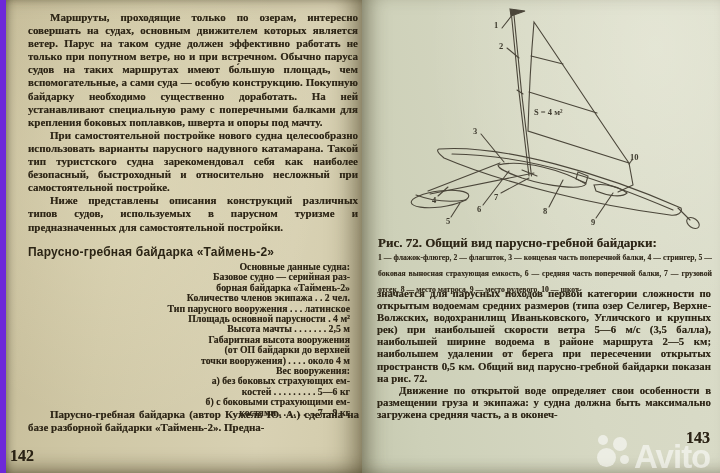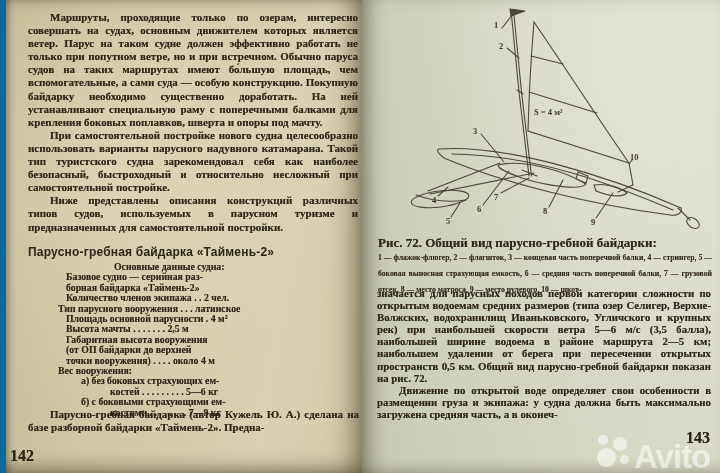--- a/index.html
+++ b/index.html
@@ -1,17 +1,17 @@
 <!DOCTYPE html>
 <html><head>
 <meta charset="utf-8">
 <style>
   html,body{margin:0;padding:0;background:#0e110b;}
   .photo{position:relative;width:720px;height:473px;overflow:hidden;
-         background:#0369a1;font-family:"Liberation Serif","DejaVu Serif",serif;}
+         background:#6d28d9;font-family:"Liberation Serif","DejaVu Serif",serif;}
   
   .page{position:absolute;top:0;height:473px;}
   .page-left{left:6px;width:356px;
     background:
       radial-gradient(ellipse at 30% 35%, rgba(255,250,225,.28), transparent 60%),
       linear-gradient(100deg,#c3b995 0%,#cfc7a5 35%,#d8d1b3 75%,#d2cbab 100%);
     box-shadow:inset -20px 0 26px -12px rgba(55,45,18,.55),
                inset 6px 0 10px -6px rgba(30,25,10,.55),
                inset 0 -16px 20px -14px rgba(45,35,12,.5),
                inset 0 8px 12px -10px rgba(45,35,12,.35);}
@@ -27,21 +27,21 @@
         text-shadow:0 0 .5px rgba(46,38,23,.55);}
   .no-indent{text-indent:0;}
   
   .lp-body{position:absolute;left:22px;top:11px;width:330px;}
   .section-heading{position:absolute;left:22px;top:245px;width:332px;
         font-family:"Liberation Sans","DejaVu Sans",sans-serif;
         font-weight:bold;font-size:12px;color:#2b2415;letter-spacing:.2px;}
   .specs{position:absolute;left:24px;top:262px;width:320px;
         color:#2e2617;font-size:9.8px;line-height:10.4px;font-weight:bold;
         text-shadow:0 0 .4px rgba(46,38,23,.5);}
-  .sl{white-space:pre;}
+  .sl{white-space:pre;text-align:right;}
   .sl-title{margin-left:84px;}
   .sl-a{margin-left:36px;}
   .sl-b{margin-left:28px;}
   .sl-c{margin-left:51px;}
   .sl-d{margin-left:52px;padding-left:28px;}
   .lp-closing{position:absolute;left:22px;top:408px;width:331px;}
   .pagenum{position:absolute;color:#2b2315;font-size:16px;font-weight:bold;
         text-shadow:0 0 .5px rgba(43,35,21,.55);}
   .pagenum-left{left:4px;top:447px;}
   .pagenum-right{right:10px;top:429px;}

